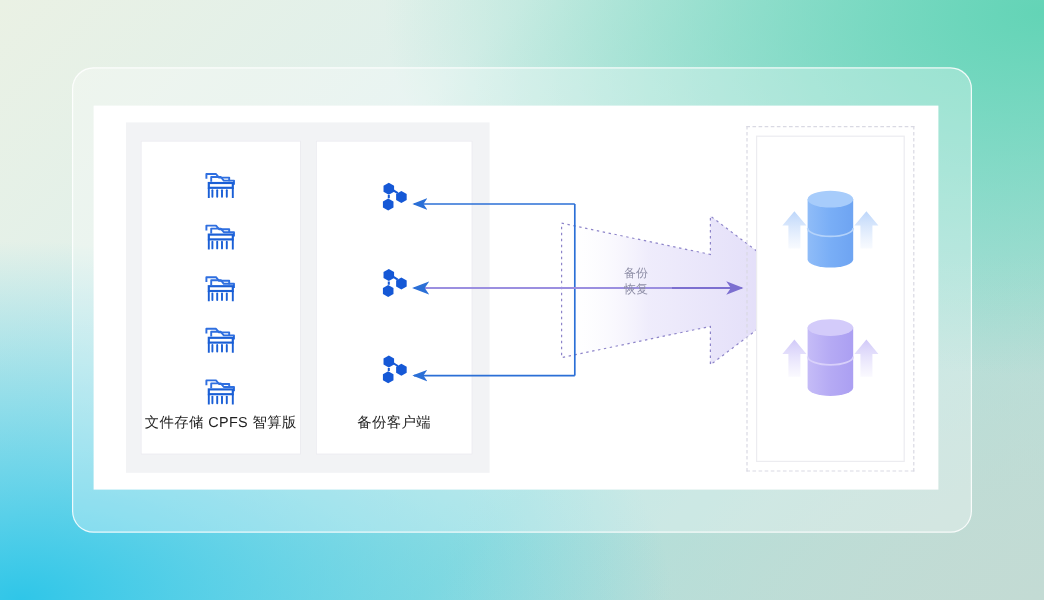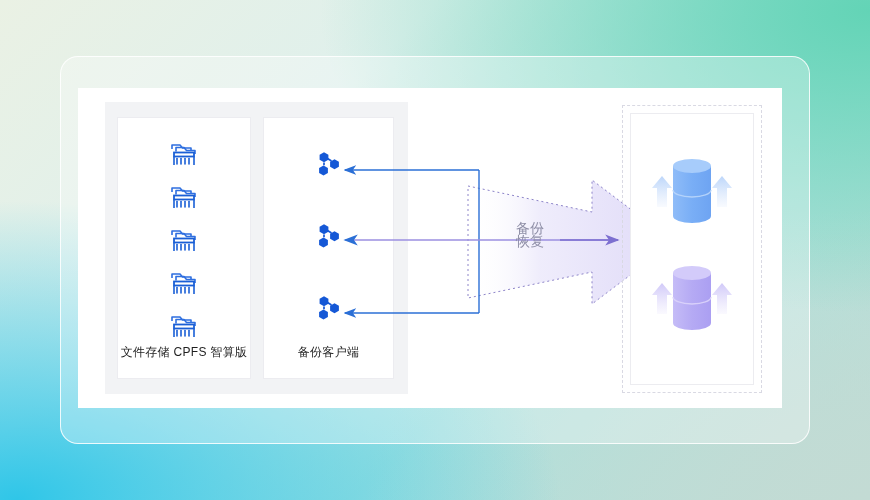--- a/index.html
+++ b/index.html
@@ -59,21 +59,21 @@
 
   .icon-col{position:absolute;left:0;right:0;top:0;bottom:0;}
   .icon-slot{position:absolute;left:50%;transform:translateX(-50%);}
 
   
   #big-arrow{position:absolute;left:466px;top:168px;width:210px;height:148px;}
   
   #wires{position:absolute;left:0;top:0;width:870px;height:500px;pointer-events:none;}
 
   .flow-label{
-    position:absolute;text-align:center;font-size:14px;color:#8e8ea6;
+    position:absolute;text-align:center;font-size:10px;color:#8e8ea6;
     line-height:13px;white-space:nowrap;
   }
   #flow-label{left:508px;top:222px;width:44px;}
 </style>
 </head>
 <body>
 
 <div id="stage">
 
   <div id="frame"></div>

